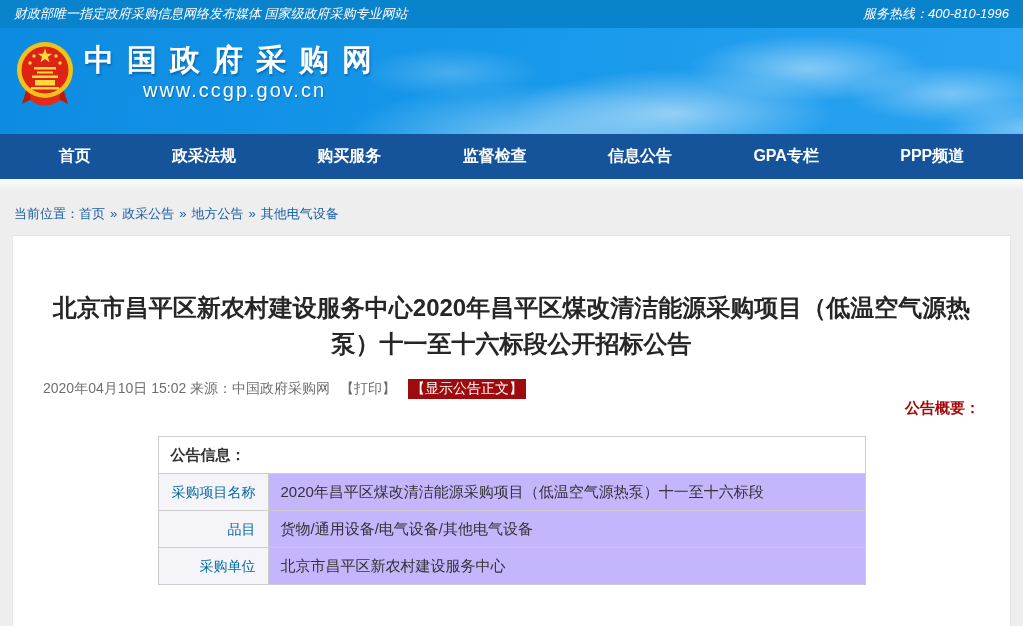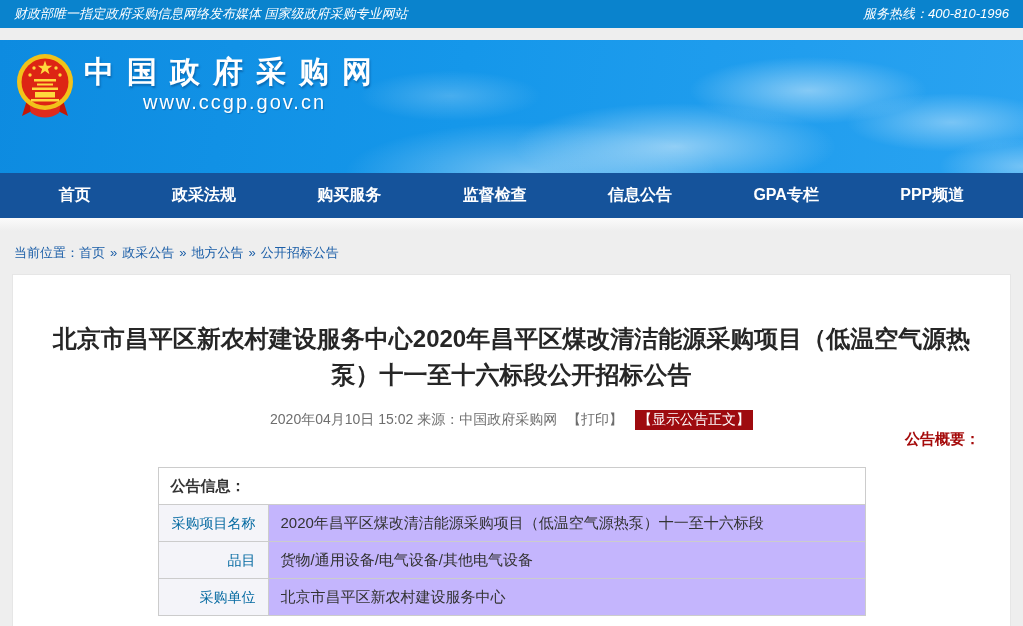--- a/index.html
+++ b/index.html
@@ -4,22 +4,22 @@
 <style>
   * { margin:0; padding:0; box-sizing:border-box; }
   html,body { width:1023px; height:626px; overflow:hidden; }
   body { font-family:"Liberation Sans","DejaVu Sans",sans-serif; background:#eeeeee; }
 
   
   .topbar { height:28px; background:#0a83cd; color:#fff; font-size:13px;
             display:flex; justify-content:space-between; align-items:center; padding:0 14px;font-style:italic; }
 
   
-  .header { position:relative; height:133px; overflow:hidden;
-            background:linear-gradient(100deg,#0d8be0 0%,#1597ea 45%,#2aa3f1 100%);margin-top:12px; }
+  .header { position:relative; height:106px; overflow:hidden;
+            background:linear-gradient(100deg,#0d8be0 0%,#1597ea 45%,#2aa3f1 100%); }
   .clouds { position:absolute; inset:0; pointer-events:none;
     background:
       radial-gradient(ellipse 230px 62px at 66% 80%, rgba(255,255,255,.50), transparent 70%),
       radial-gradient(ellipse 170px 48px at 79% 38%, rgba(255,255,255,.45), transparent 70%),
       radial-gradient(ellipse 260px 70px at 52% 100%, rgba(255,255,255,.40), transparent 72%),
       radial-gradient(ellipse 150px 42px at 93% 62%, rgba(255,255,255,.38), transparent 70%),
       radial-gradient(ellipse 130px 36px at 44% 42%, rgba(255,255,255,.22), transparent 70%),
       radial-gradient(ellipse 120px 40px at 100% 95%, rgba(255,255,255,.35), transparent 70%); }
   .emblem { position:absolute; left:14px; top:12px; }
   .header-text { position:absolute; left:84px; top:14px; color:#fff; }
@@ -38,22 +38,22 @@
 
   
   .breadcrumb { padding:13px 14px 12px; font-size:13px; color:#1c5fa8; }
   .breadcrumb a { color:#1c5fa8; text-decoration:none; cursor:pointer; }
   .crumb-sep { margin:0 5px; }
 
   
   .card { margin:0 12px; background:#fff; border:1px solid #e6e6e6; border-bottom:none;
           height:500px; padding:46px 30px 0; }
   .article-title { text-align:center; font-size:24px; font-weight:bold; color:#262626;
-                   line-height:36px; max-width:920px; margin:0 auto; }
-  .meta { text-align:center; margin-top:17px; font-size:14px; color:#6e6e6e; }
+                   line-height:36px; max-width:920px; margin:8px auto; }
+  .meta { text-align:left; margin-top:17px; font-size:14px; color:#6e6e6e; }
   .meta .print { color:#6e6e6e; text-decoration:none; cursor:pointer; margin-left:6px; }
   .badge { display:inline-block; background:#9e0b0f; color:#fff; padding:1px 3px;
            margin-left:8px; cursor:pointer; }
   .summary-heading { text-align:right; color:#a50a0a; font-weight:bold; font-size:15px; }
 
   
   table.info { width:708px; margin:18px auto 16px; border-collapse:collapse; font-size:14px; }
   table.info td { border:1px solid #cccccc; padding:8px 12px; line-height:20px; }
   td.th-cell { font-weight:bold; font-size:15px; color:#333; padding:9px 12px; background:#fff; }
   td.label-cell { width:110px; background:#f4f4f9; text-align:right; color:#0369a1; font-weight:normal; }
@@ -99,21 +99,21 @@
   <span class="nav-item">政采法规</span>
   <span class="nav-item">购买服务</span>
   <span class="nav-item">监督检查</span>
   <span class="nav-item">信息公告</span>
   <span class="nav-item">GPA专栏</span>
   <span class="nav-item">PPP频道</span>
 </div>
 <div class="nav-fade"></div>
 
 <div class="breadcrumb">
-  <span>当前位置：</span><a>首页</a><span class="crumb-sep">»</span><a>政采公告</a><span class="crumb-sep">»</span><a>地方公告</a><span class="crumb-sep">»</span><a>公开招标公告</a>
+  <span>当前位置：</span><a>首页</a><span class="crumb-sep">»</span><a>政采公告</a><span class="crumb-sep">»</span><a>地方公告</a><span class="crumb-sep">»</span><a>其他电气设备</a>
 </div>
 
 <div class="card">
   <div class="article-title">北京市昌平区新农村建设服务中心2020年昌平区煤改清洁能源采购项目（低温空气源热泵）十一至十六标段公开招标公告</div>
 
   <div class="meta">
     <span>2020年04月10日 15:02</span>
     <span>来源：中国政府采购网</span>
     <a class="print">【打印】</a>
     <span class="badge">【显示公告正文】</span>

